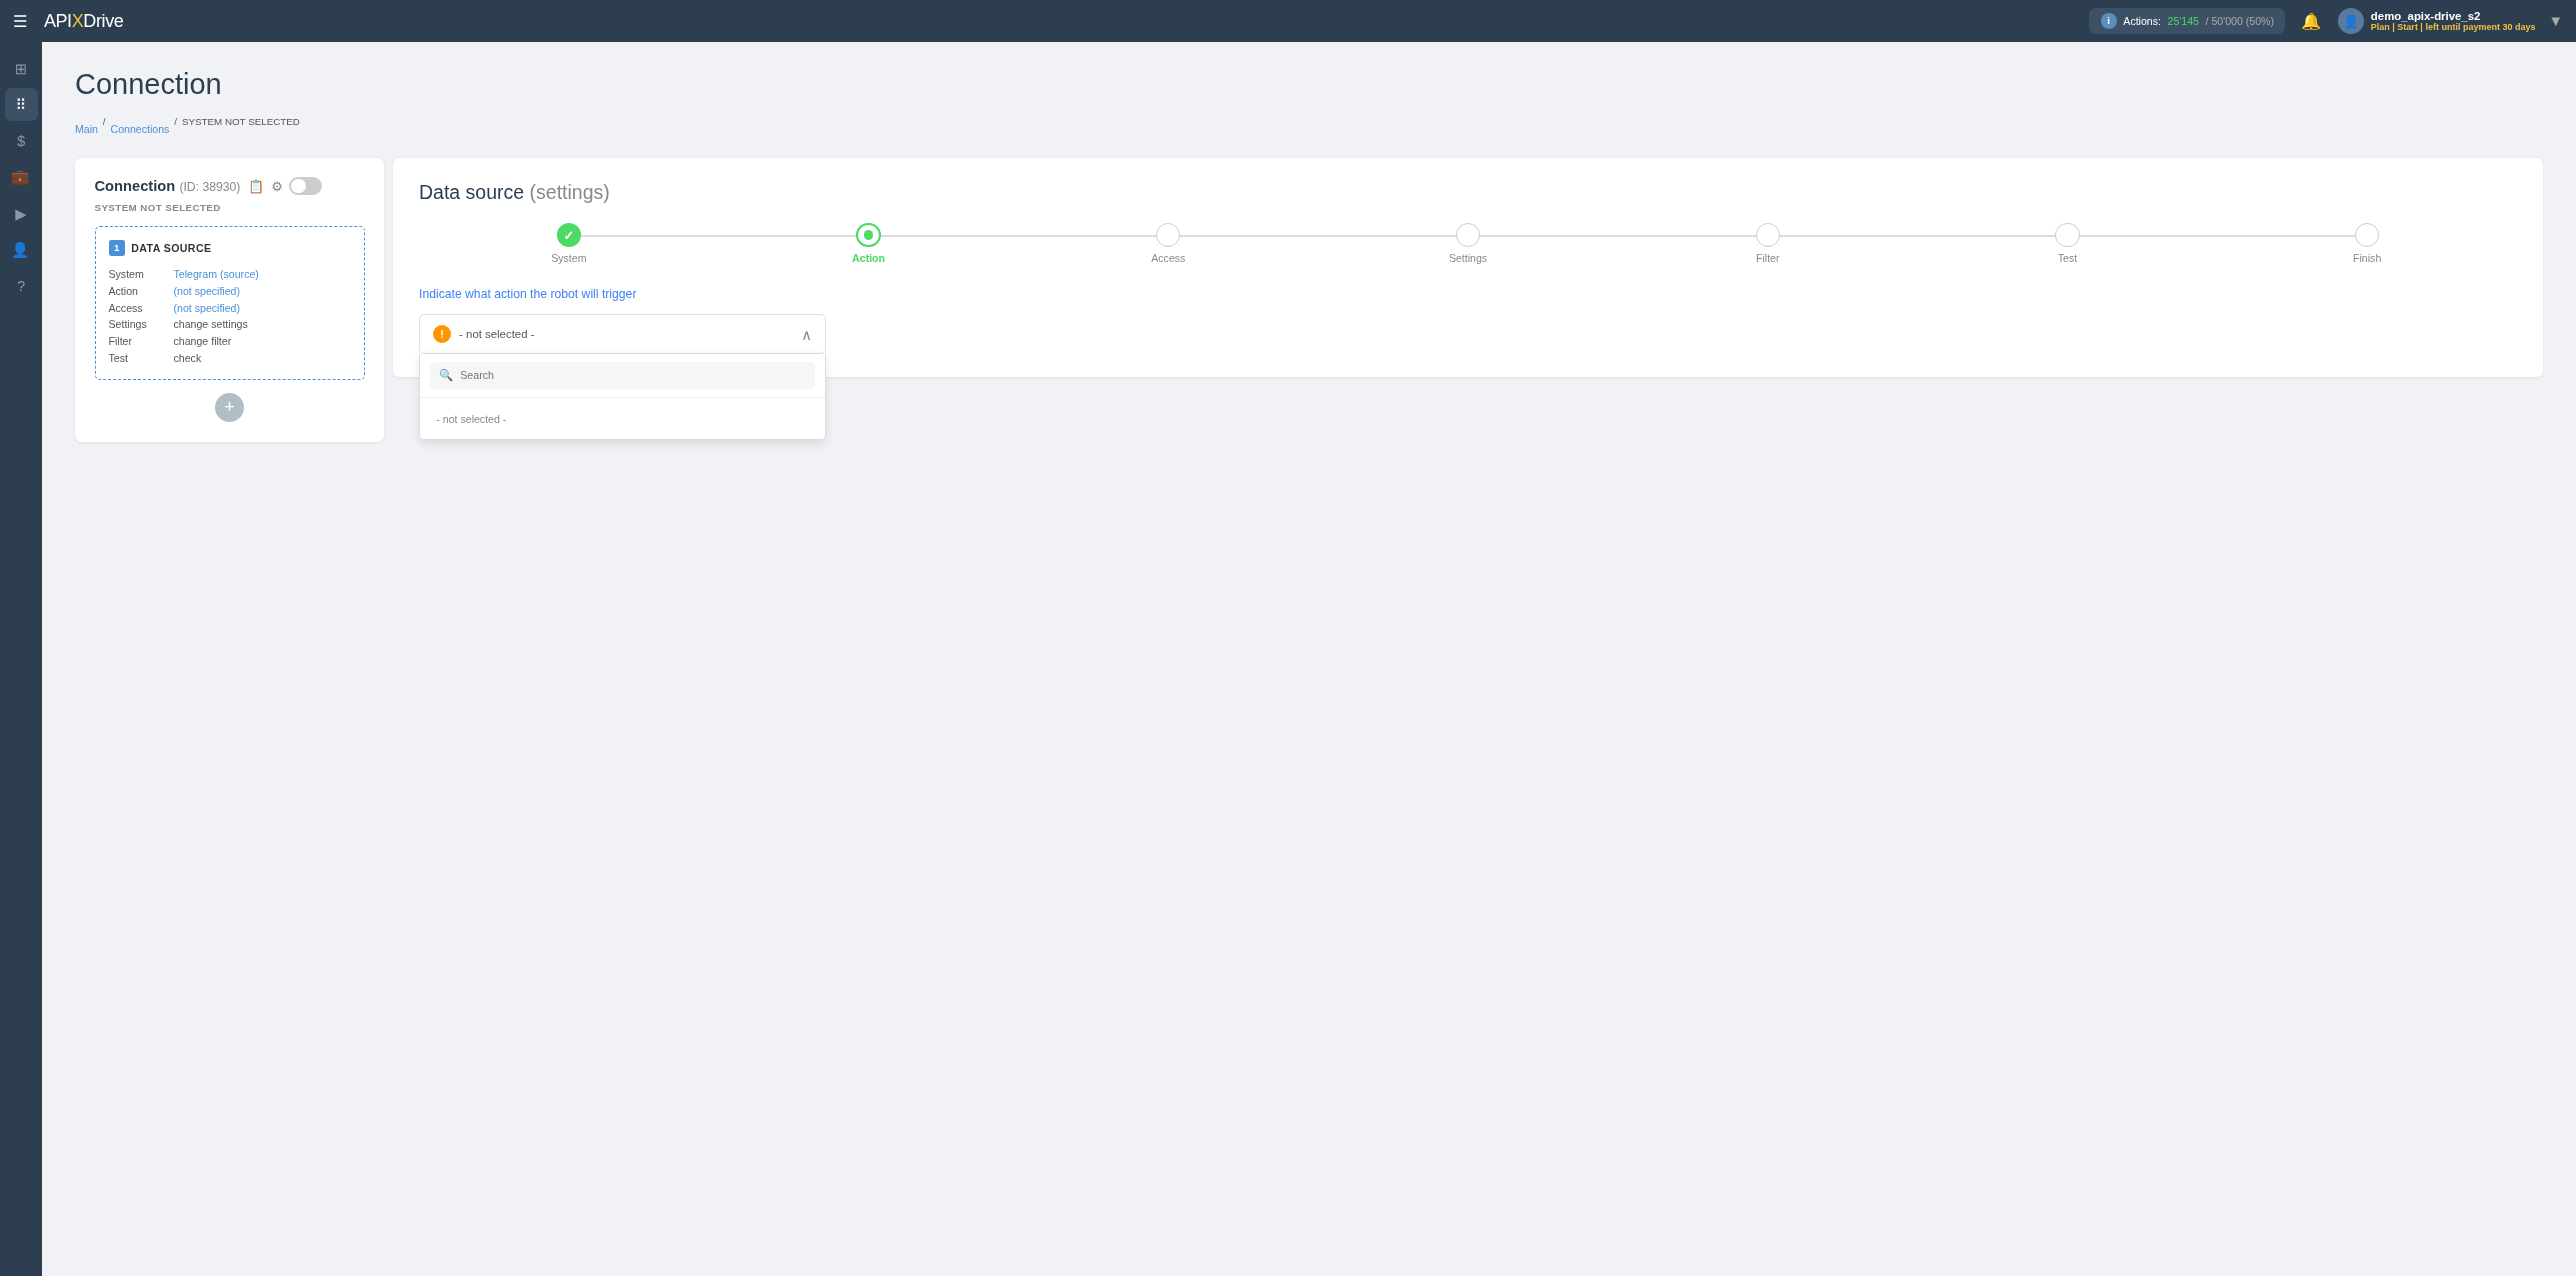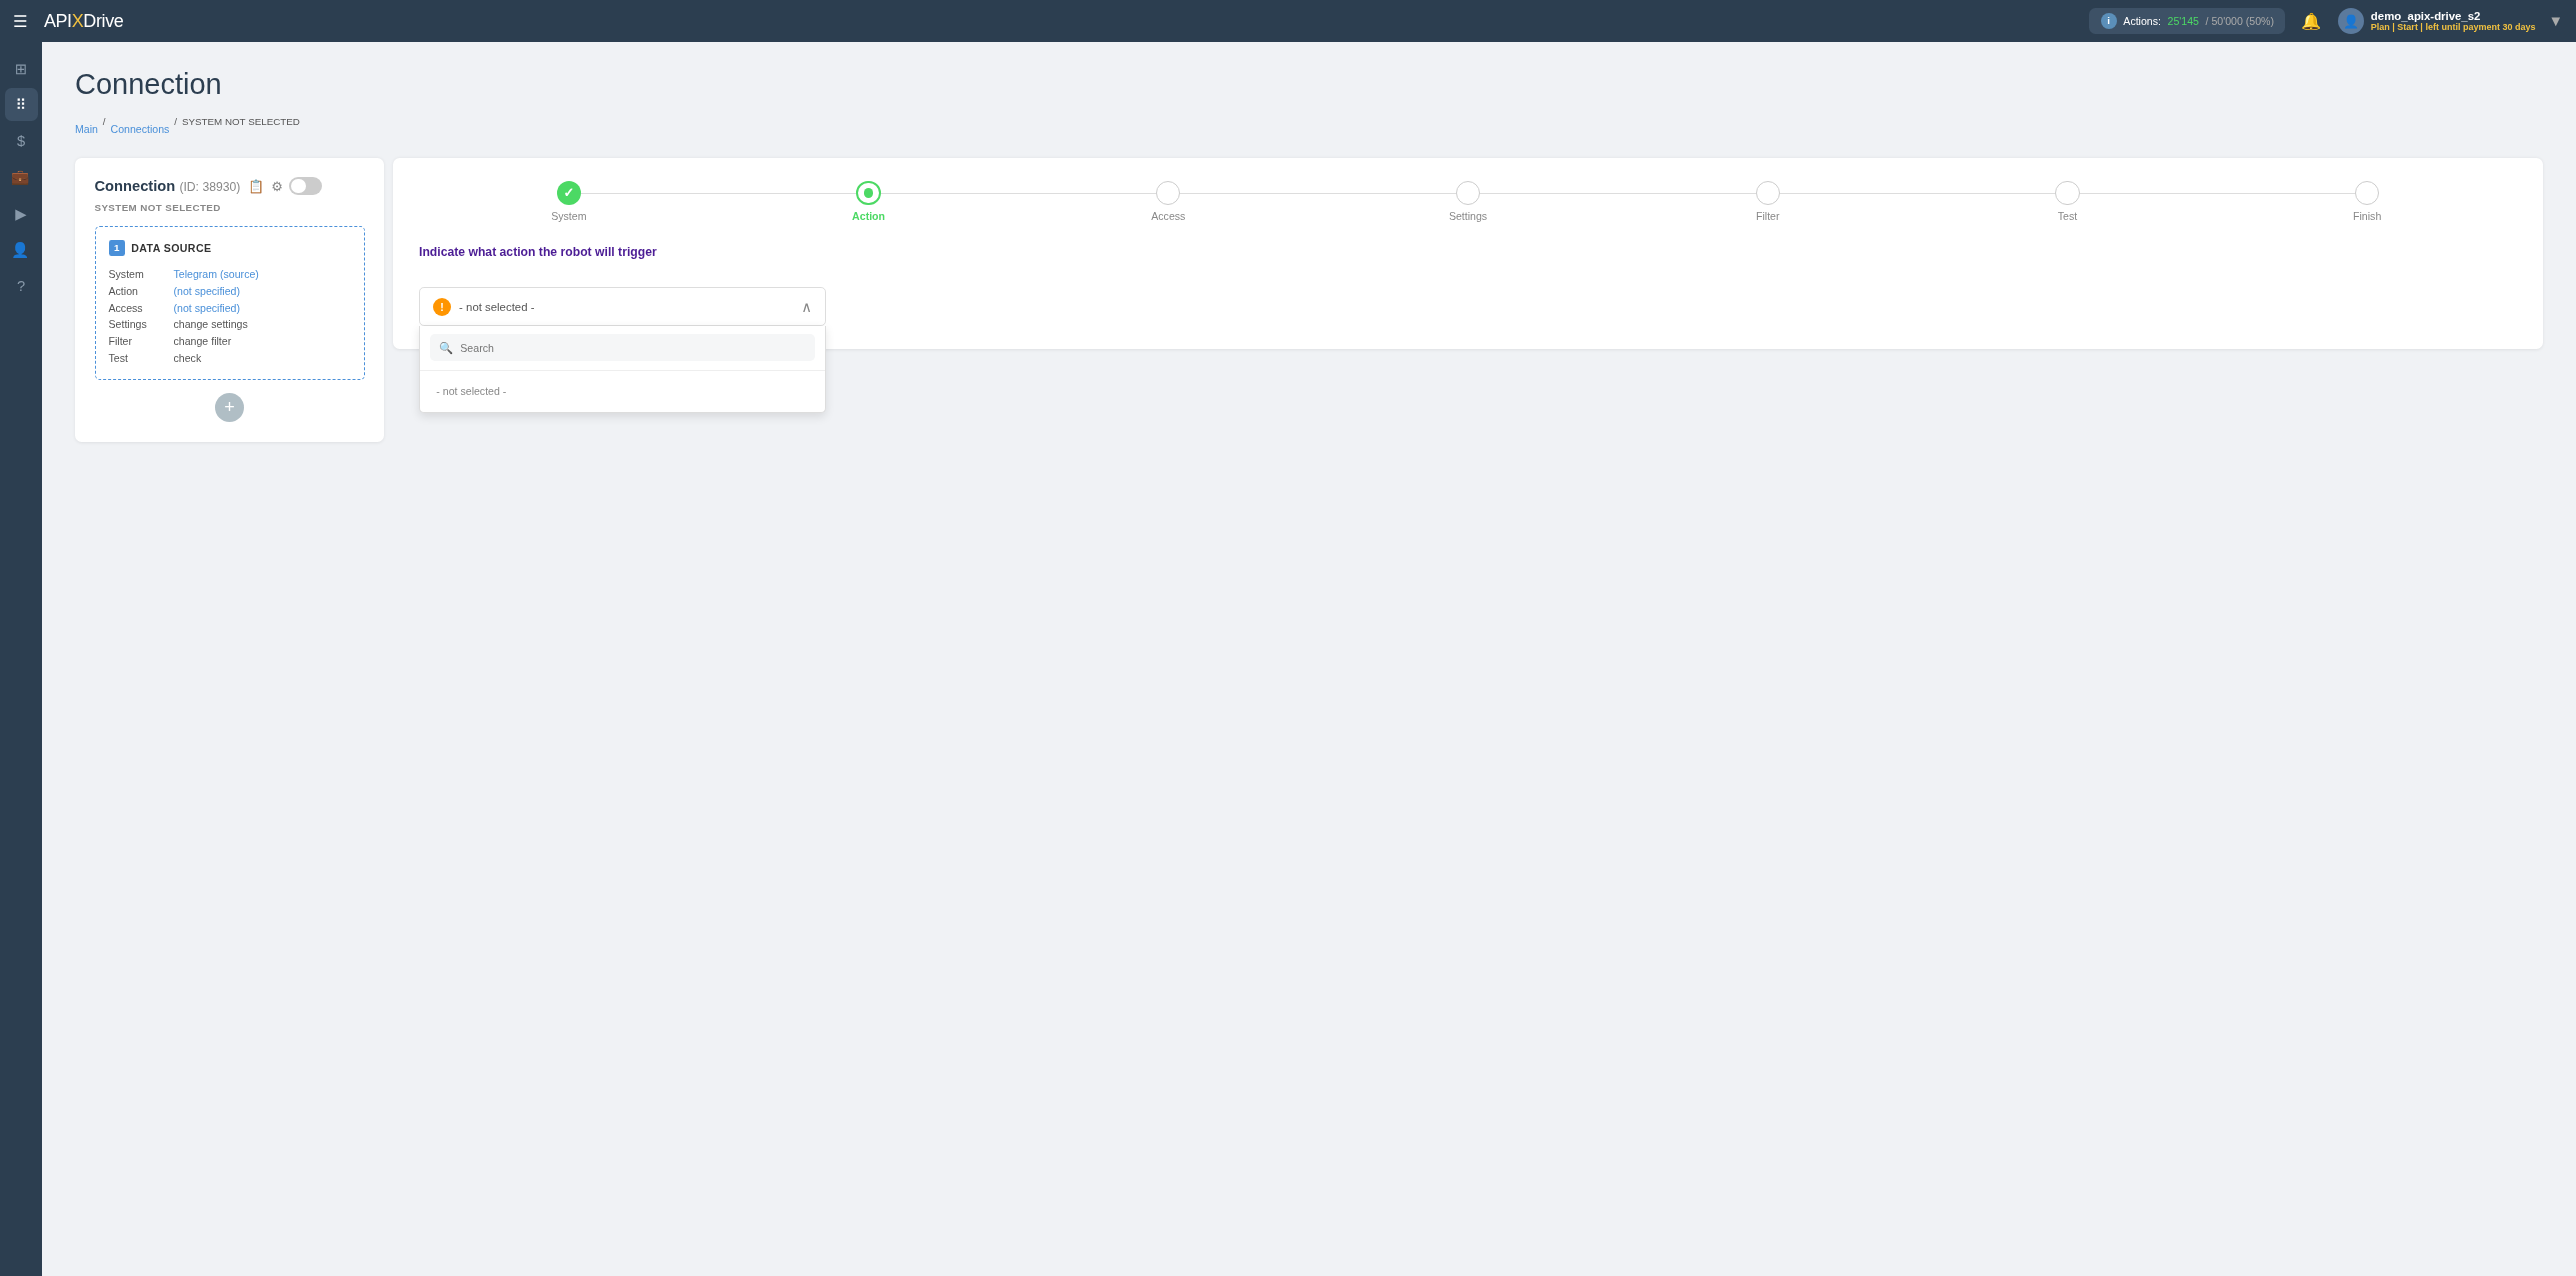--- a/index.html
+++ b/index.html
@@ -215,21 +215,21 @@
       position: relative; z-index: 1;
     }
     .step-circle.done { background: #4cd964; color: white; font-size: 13px; }
     .step-circle.active { background: white; border: 2.4px solid #4cd964; }
     .step-circle.active .inner { width: 9.8px; height: 9.8px; background: #4cd964; border-radius: 50%; }
     .step-circle.inactive { background: white; border: 1.6px solid #ccc; }
     .step-label { font-size: 10.6px; color: #888; }
     .step-label.active { color: #4cd964; font-weight: 600; }
 
     
-    .action-label { font-size: 12.2px; color: #4c1d95; margin-bottom: 28px; font-weight: 700; }
+    .action-label { font-size: 12.2px; color: #3b82f6; margin-bottom: 13px; font-weight: 400; }
     .dropdown-container { position: relative; width: 407px; }
     .dropdown-trigger {
       display: flex; align-items: center; justify-content: space-between;
       border: 0.8px solid #ddd; border-radius: 4.9px;
       padding: 9.8px 13px;
       cursor: pointer;
       background: white;
     }
     .dropdown-trigger .left { display: flex; align-items: center; gap: 8.1px; }
     .warning-icon {
@@ -369,20 +369,23 @@
                   <td>Test</td>
                   <td class="plain">check</td>
                 </tr>
               </tbody>
           </table>
         </div>
         <div class="add-btn">+</div>
       </div>
 
       <div class="right-card">
+        <div class="right-card-title">
+          <span>Data source</span> <span class="sub">(settings)</span>
+        </div>
 
         <div class="steps" id="steps-container">
             <div class="step">
               <div class="step-circle done">✓</div>
               <span class="step-label">System</span>
             </div>
             <div class="step">
               <div class="step-circle active">
                 <div class="inner"></div>
               </div>

